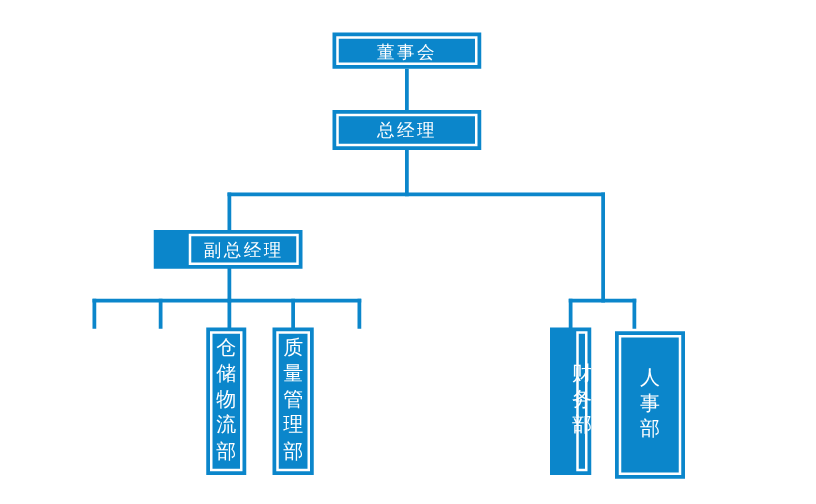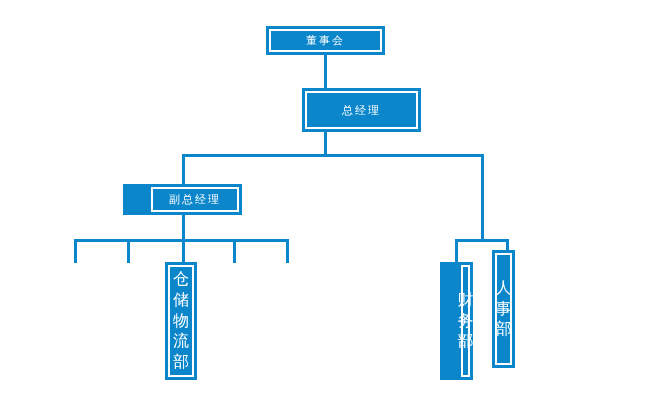--- a/index.html
+++ b/index.html
@@ -34,21 +34,21 @@
     width: 100%;
     height: 100%;
     border: 2px solid var(--box-text);
     box-sizing: border-box;
     display: flex;
     align-items: center;
     justify-content: center;
   }
   .hbox .label {
     color: var(--box-text);
-    font-size: 11px;
+    font-size: 14px;
     letter-spacing: 2px;
     white-space: nowrap;
     line-height: 1;
   }
   .vbox .vlabel {
     color: var(--box-text);
     font-size: 16px;
     line-height: 1.3;
     width: 1em;
     word-break: break-all;
@@ -77,42 +77,47 @@
   <div class="line" style="left:455px; top:239px; width:54px; height:3px;"></div>
   <div class="line" style="left:455px; top:239px; width:3px; height:24px;"></div>
   <div class="line" style="left:506px; top:239px; width:3px; height:24px;"></div>
 
   <div class="box hbox" style="left:266px; top:26px; width:119px; height:29px;">
     <div class="inner">
       <span class="label">董事会</span>
     </div>
   </div>
 
-  <div class="box hbox" style="left:266px; top:88px; width:119px; height:44px;margin-left:36px;">
+  <div class="box hbox" style="left:266px; top:88px; width:119px; height:32px;">
     <div class="inner">
       <span class="label">总经理</span>
     </div>
   </div>
 
   <div class="box hbox" style="left:123px; top:184px; width:119px; height:31px;padding-left:28px;">
     <div class="inner">
       <span class="label">副总经理</span>
     </div>
   </div>
 
   <div class="box vbox" style="left:165px; top:262px; width:32px; height:118px;">
     <div class="inner">
       <span class="vlabel">仓储物流部</span>
     </div>
   </div>
+  <div class="box vbox" style="left:218px; top:262px; width:33px; height:118px;">
+    <div class="inner">
+      <span class="vlabel">质量管理部</span>
+    </div>
+  </div>
 
   <div class="box vbox" style="left:440px; top:262px; width:33px; height:118px;padding-left:21px;">
     <div class="inner">
       <span class="vlabel">财务部</span>
     </div>
   </div>
-  <div class="box vbox" style="left:492px; top:250px; width:23px; height:118px;">
+  <div class="box vbox" style="left:492px; top:265px; width:56px; height:118px;">
     <div class="inner">
       <span class="vlabel">人事部</span>
     </div>
   </div>
 
 </div>
 
 </body></html>

